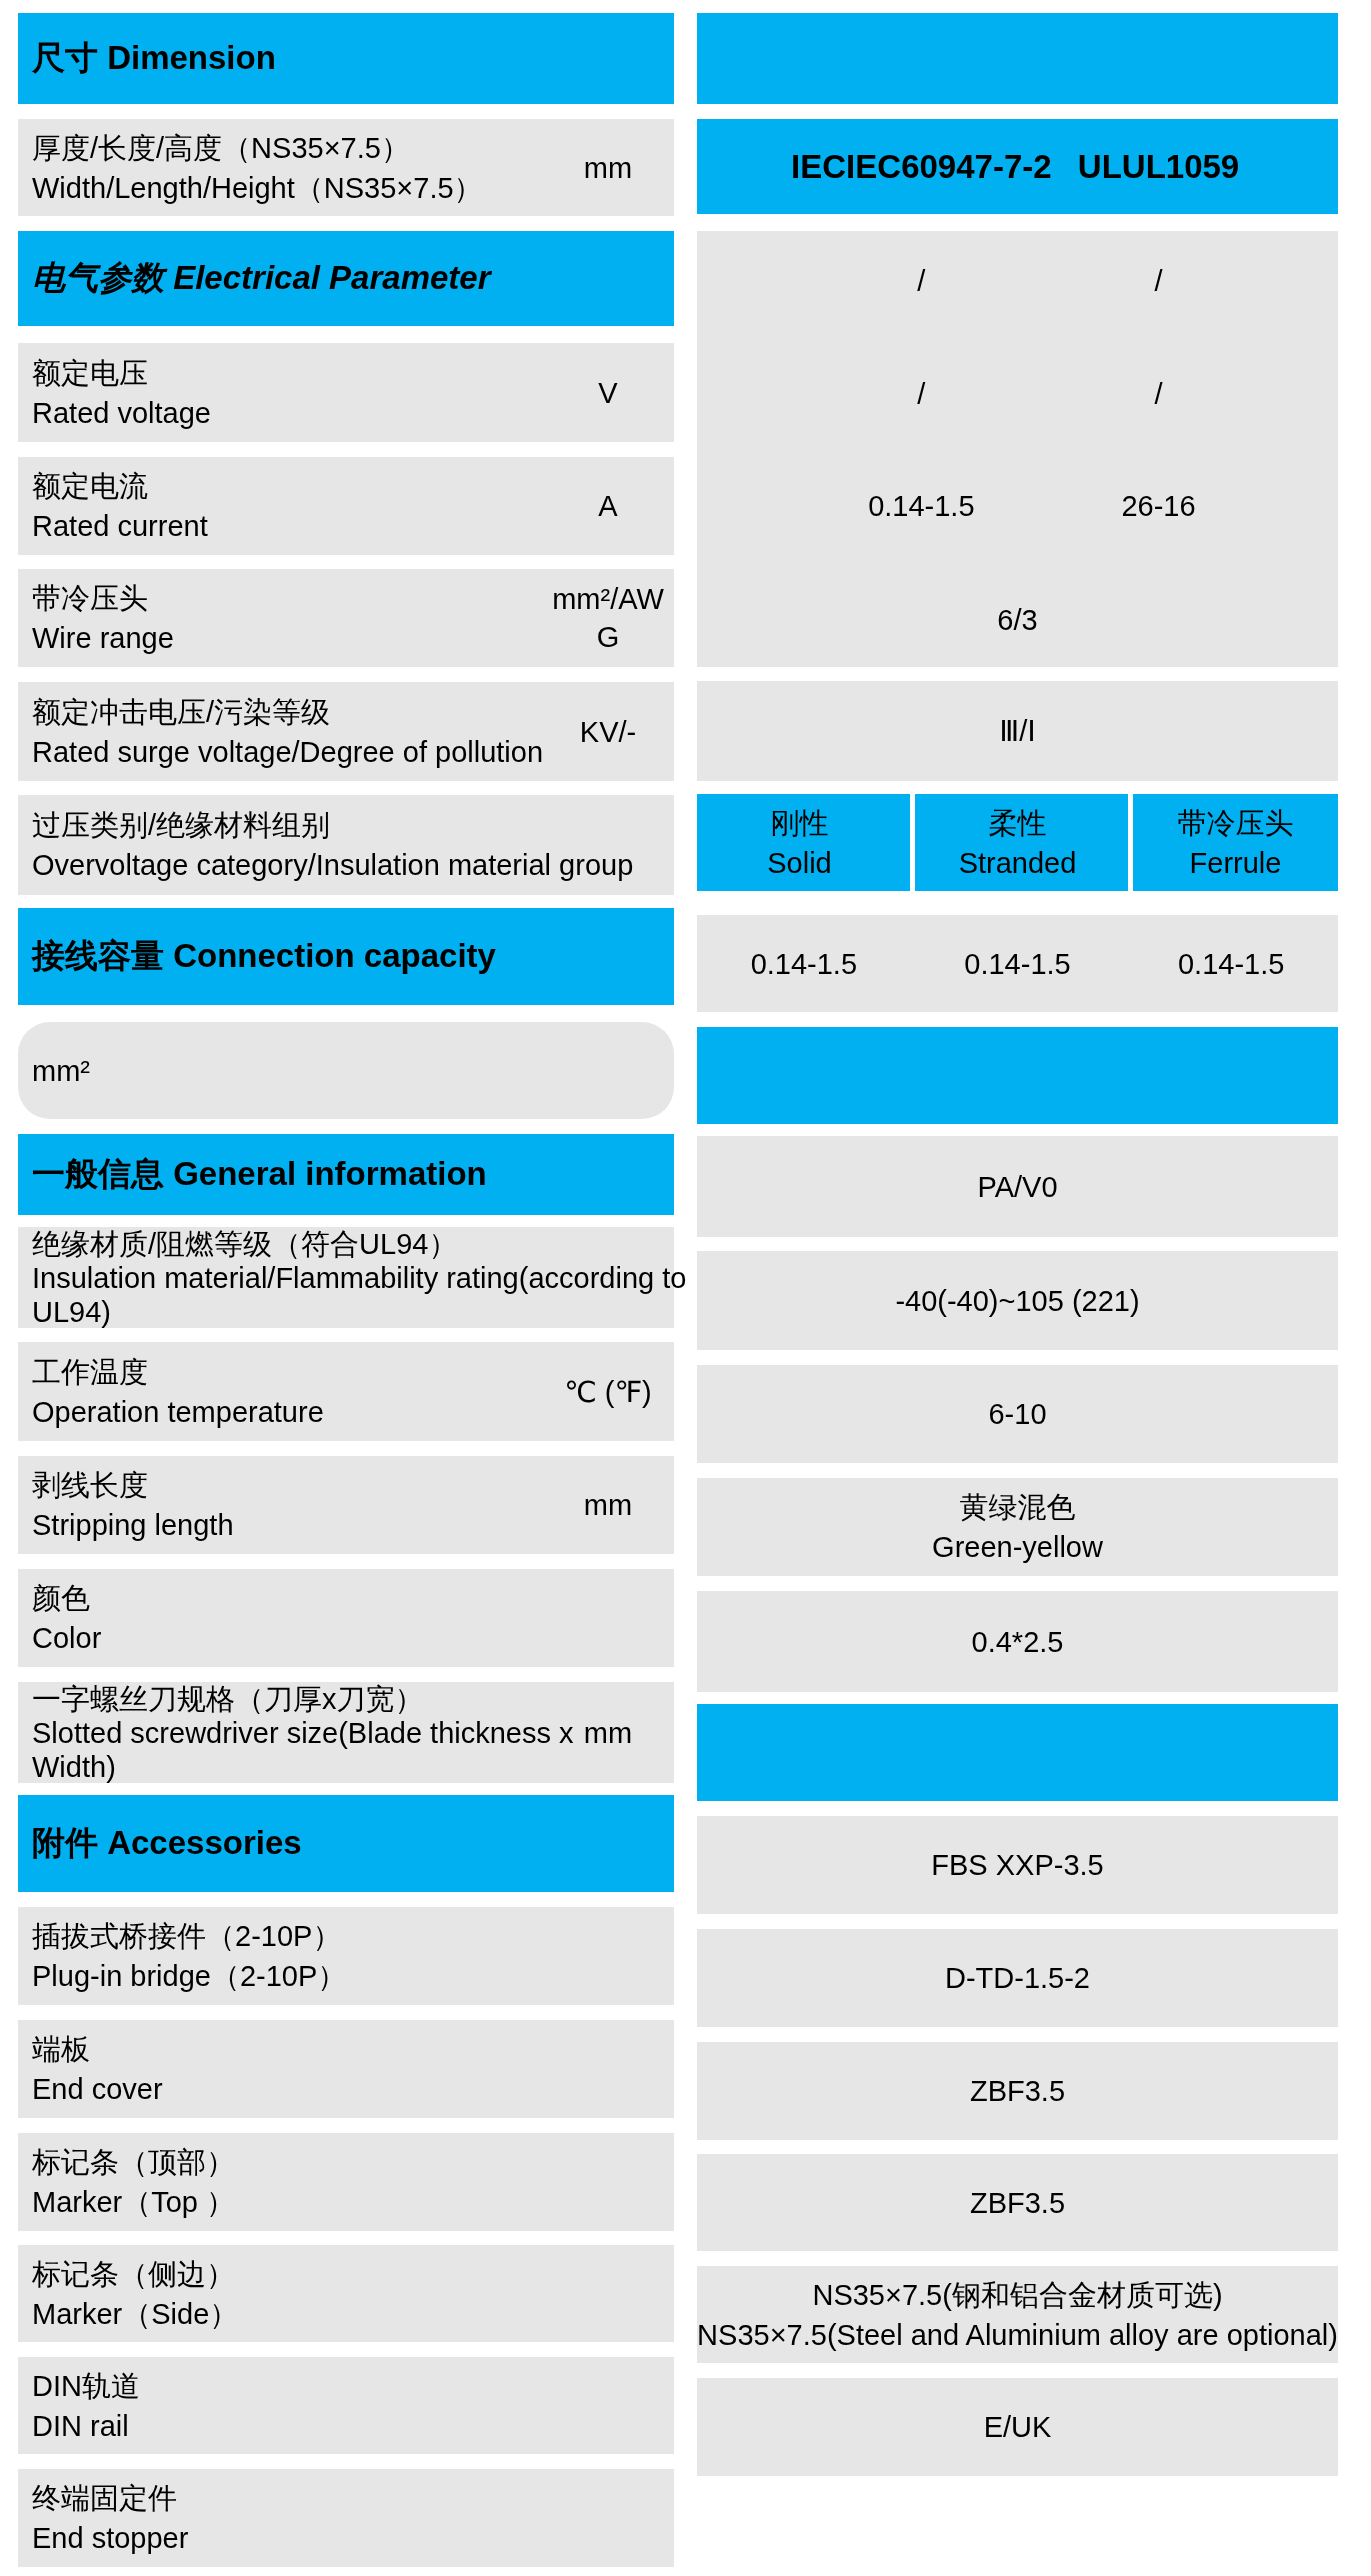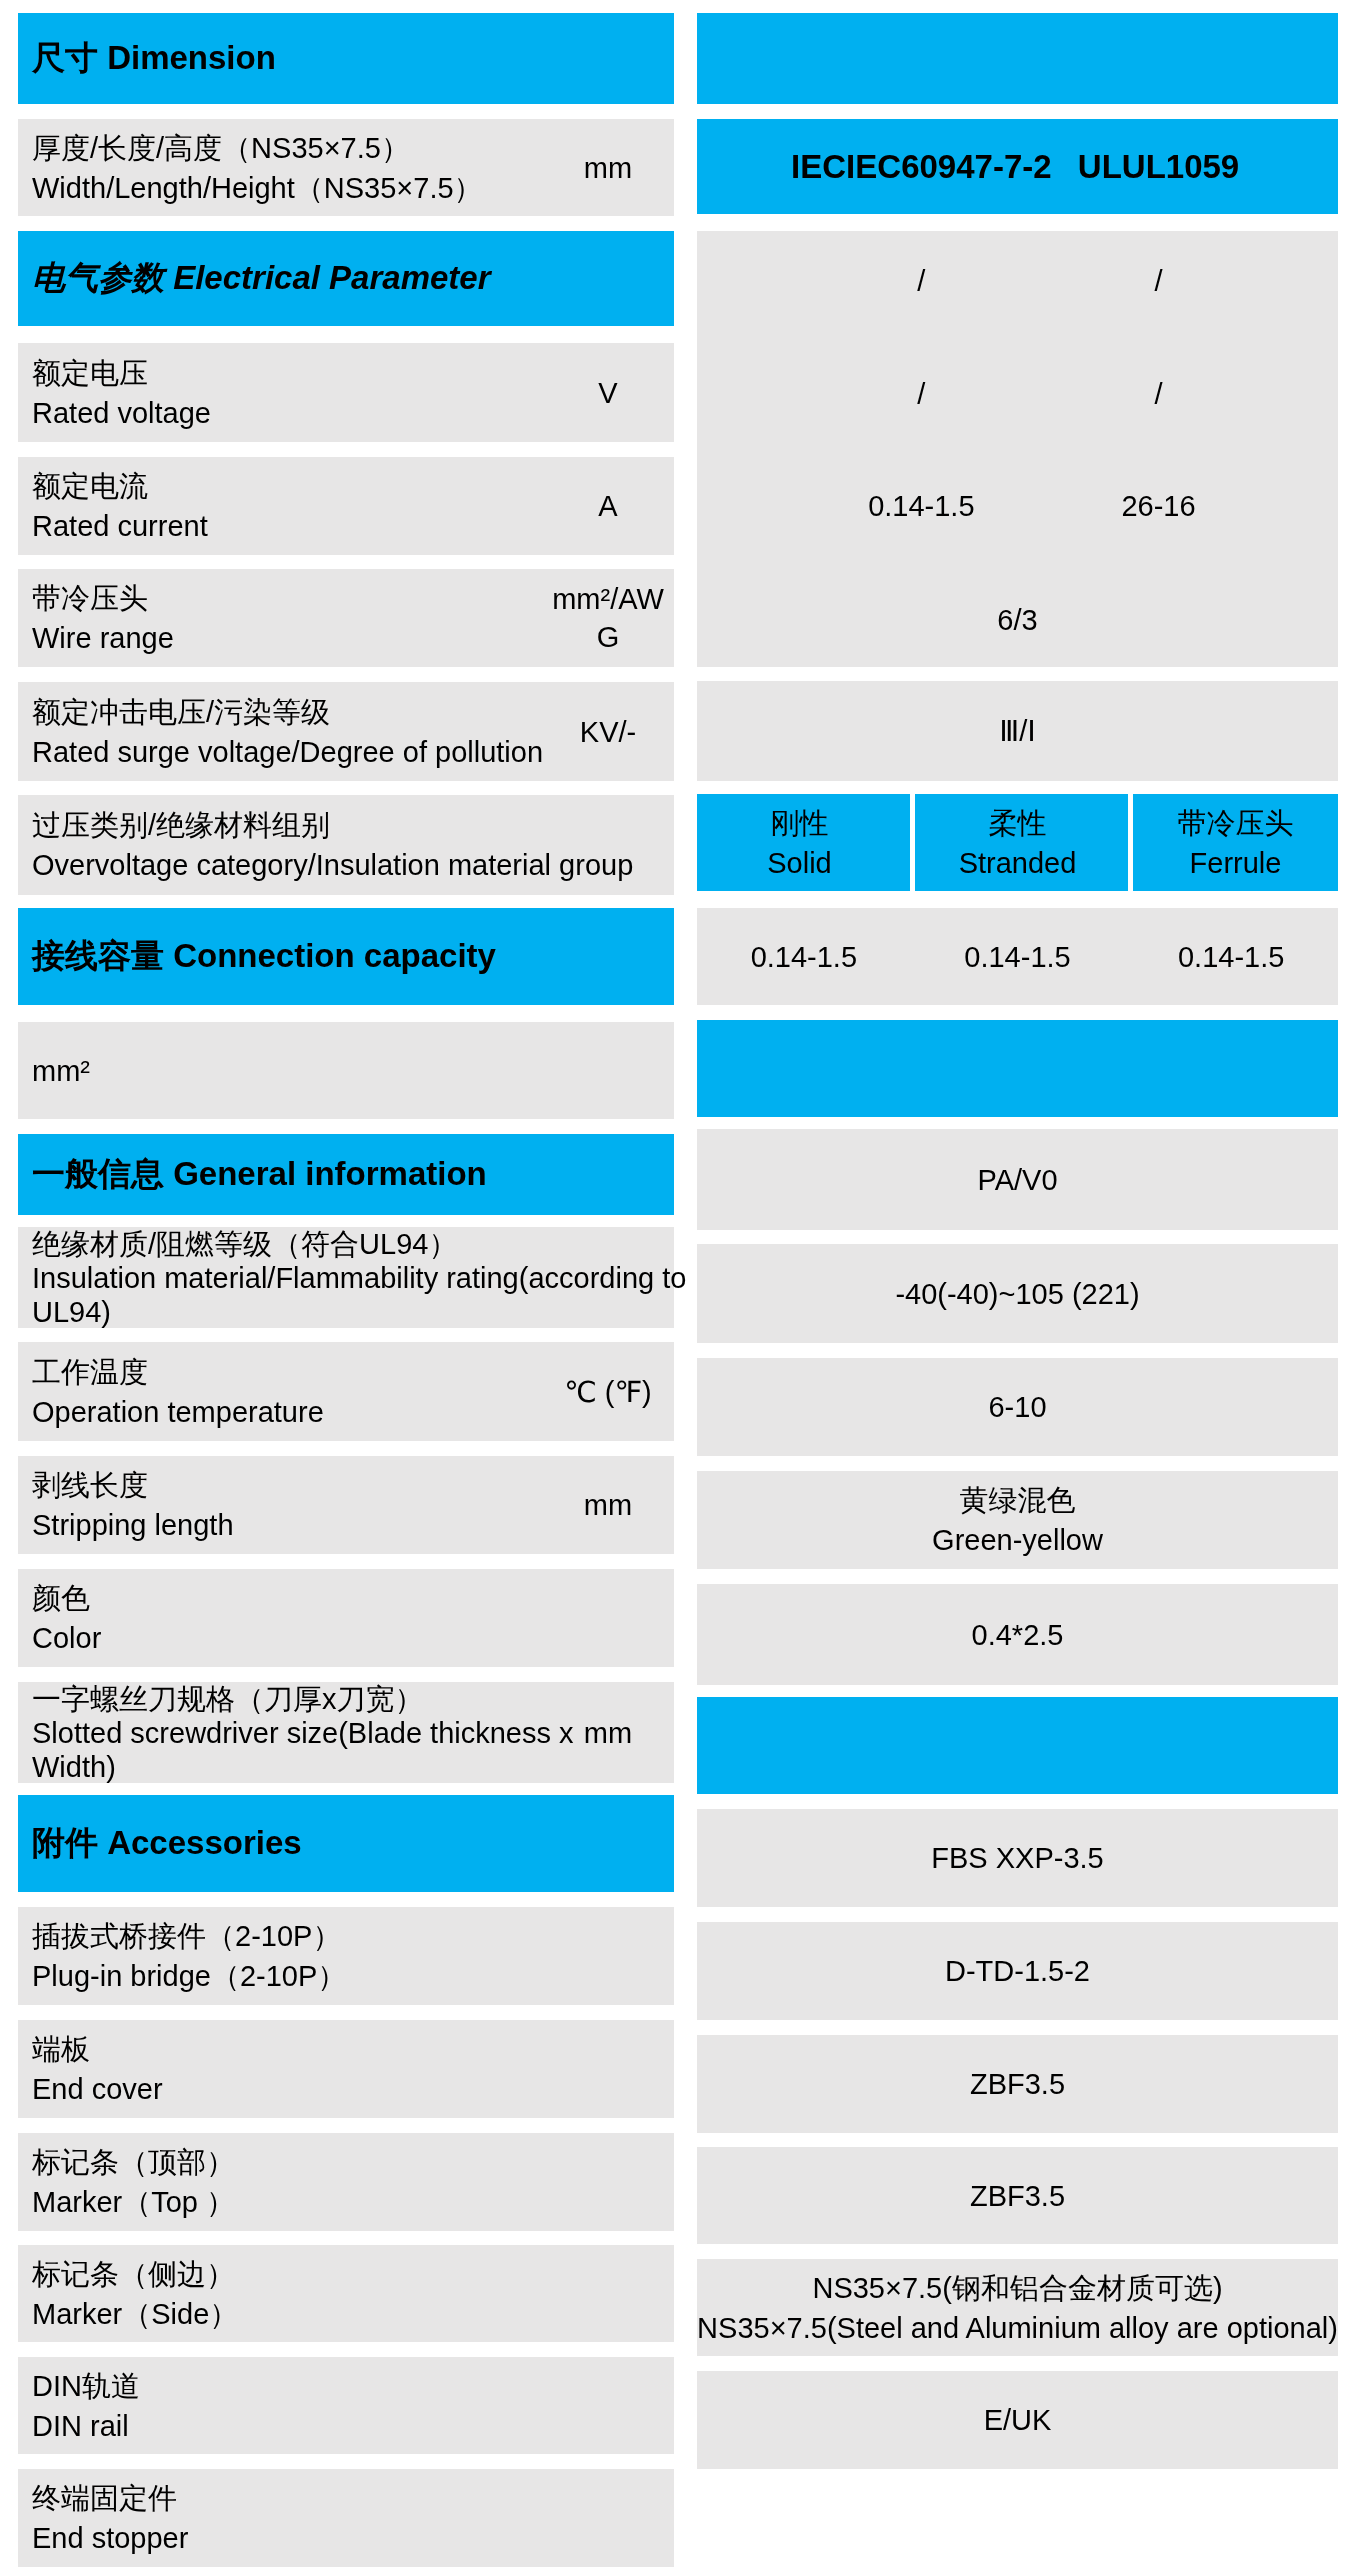--- a/index.html
+++ b/index.html
@@ -99,21 +99,21 @@
       <div class="blk label-blk" style="height: 100px; margin-bottom: 13px;">
         <div class="label-lines">
           <span class="label-line">过压类别/绝缘材料组别</span>
           <span class="label-line">Overvoltage category/Insulation material group</span>
         </div>
         <div class="unit-cell"></div>
       </div>
       <div class="blk header-blk" style="height: 97px; margin-bottom: 17px;">
         <span class="header-text">接线容量 Connection capacity</span>
       </div>
-      <div class="blk label-blk" style="height: 97px; margin-bottom: 15px;">
+      <div class="blk label-blk" style="height: 97px; margin-bottom: 15px; border-radius: 32px;">
         <div class="label-lines">
           <span class="label-line">mm²</span>
         </div>
         <div class="unit-cell"></div>
       </div>
       <div class="blk header-blk" style="height: 81px; margin-bottom: 12px;">
         <span class="header-text">一般信息 General information</span>
       </div>
       <div class="blk label-blk tight" style="height: 101px; margin-bottom: 14px;">
         <div class="label-lines">
@@ -217,21 +217,21 @@
           <div class="pos-cell pos-1"><span class="value-line">0.14-1.5</span></div>
           <div class="pos-cell pos-2"><span class="value-line">26-16</span></div>
         </div>
         <div class="subrow" style="height: 99px; margin-bottom: 0px;">
           <div class="pos-cell" style="left: 50%;"><span class="value-line">6/3</span></div>
         </div>
       </div>
       <div class="blk value-blk" style="height: 100px; margin-bottom: 13px;">
         <span class="value-line">Ⅲ/Ⅰ</span>
       </div>
-      <div class="blk header-blk cols3" style="height: 97px; margin-bottom: 17px; gap: 8px;">
+      <div class="blk header-blk cols3" style="height: 97px; margin-bottom: 24px; gap: 8px;">
         <div class="cell">
           <span class="value-line">刚性</span>
           <span class="value-line">Solid</span>
         </div>
         <div class="cell">
           <span class="value-line">柔性</span>
           <span class="value-line">Stranded</span>
         </div>
         <div class="cell">
           <span class="value-line">带冷压头</span>

